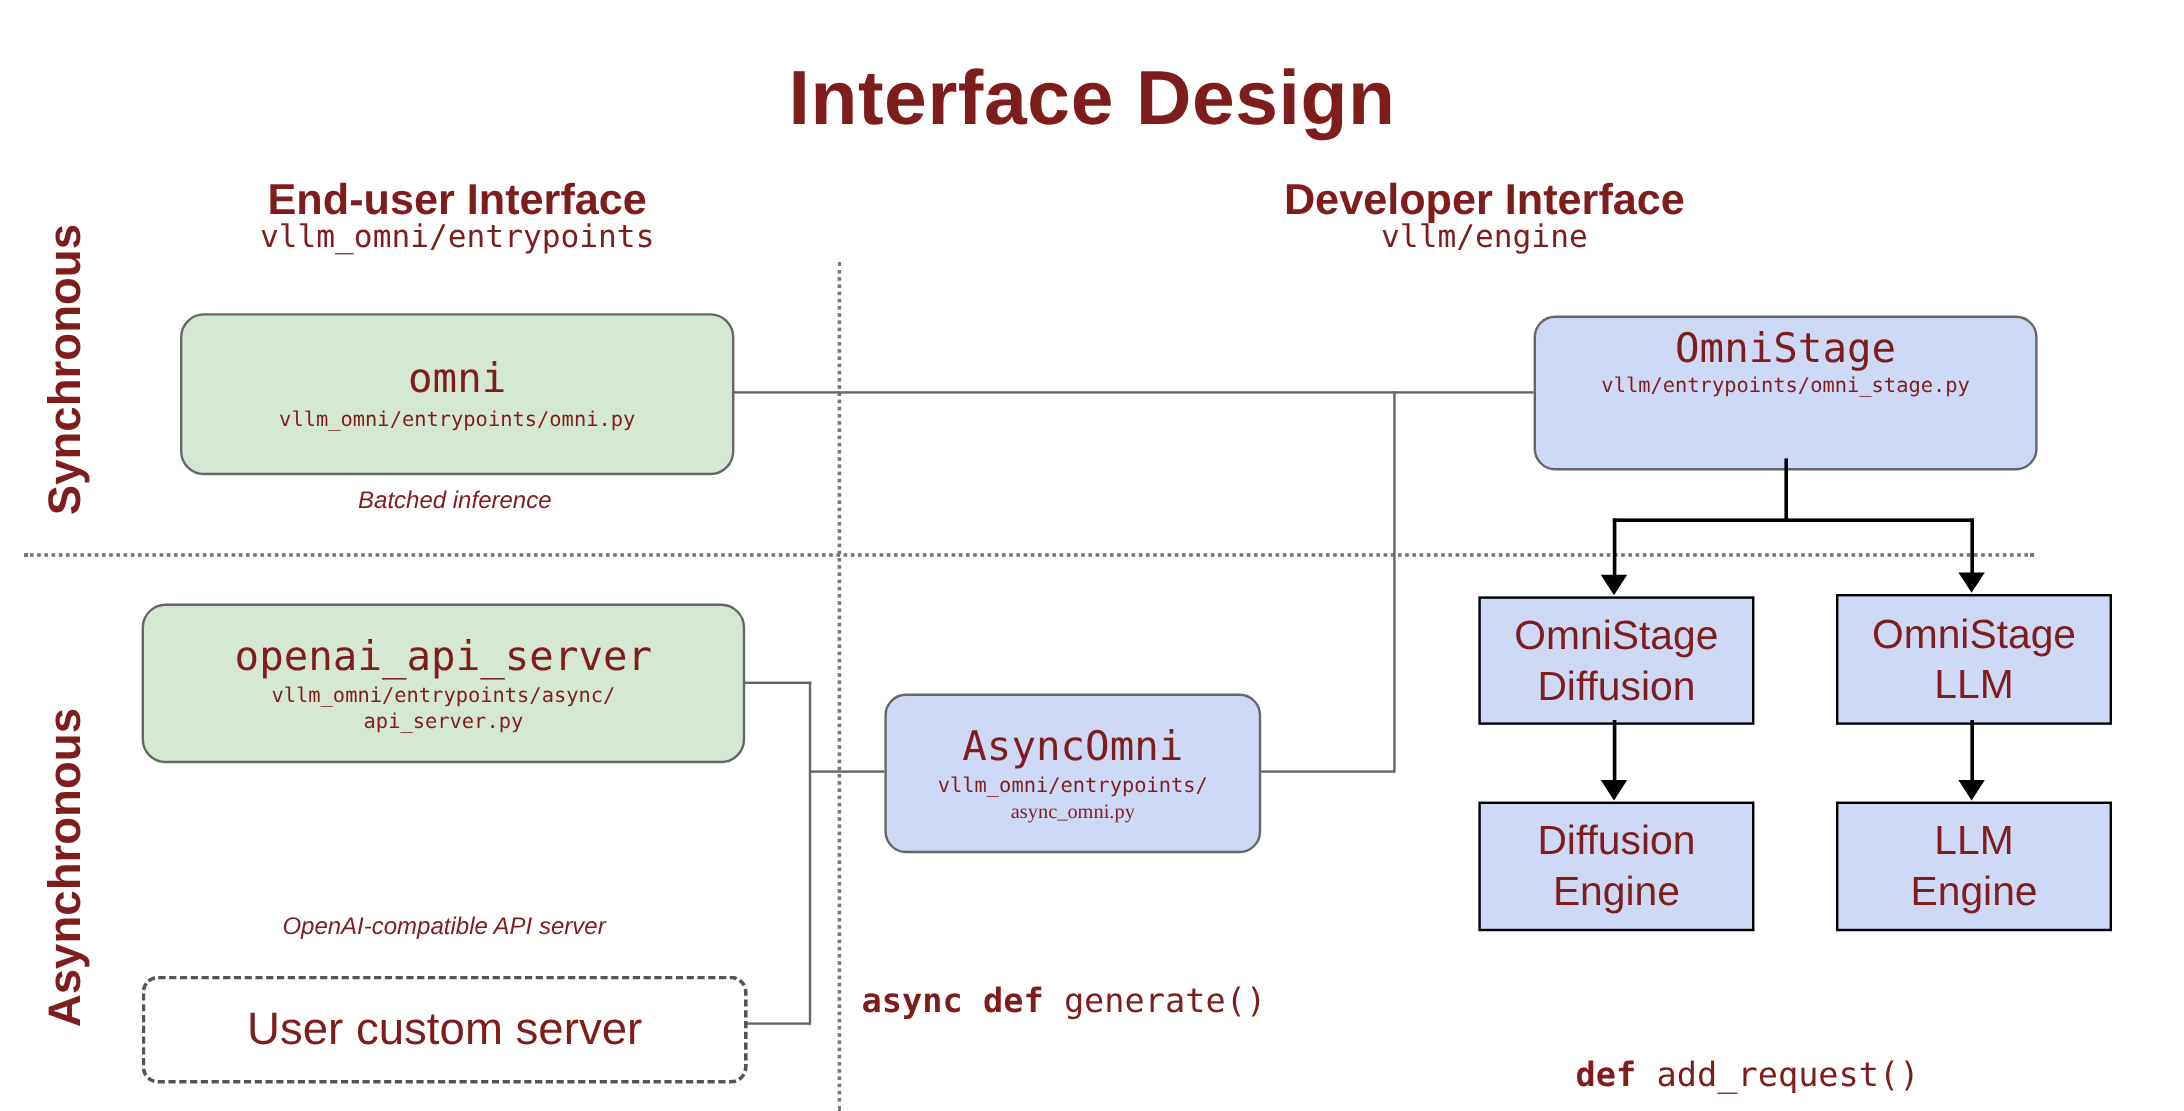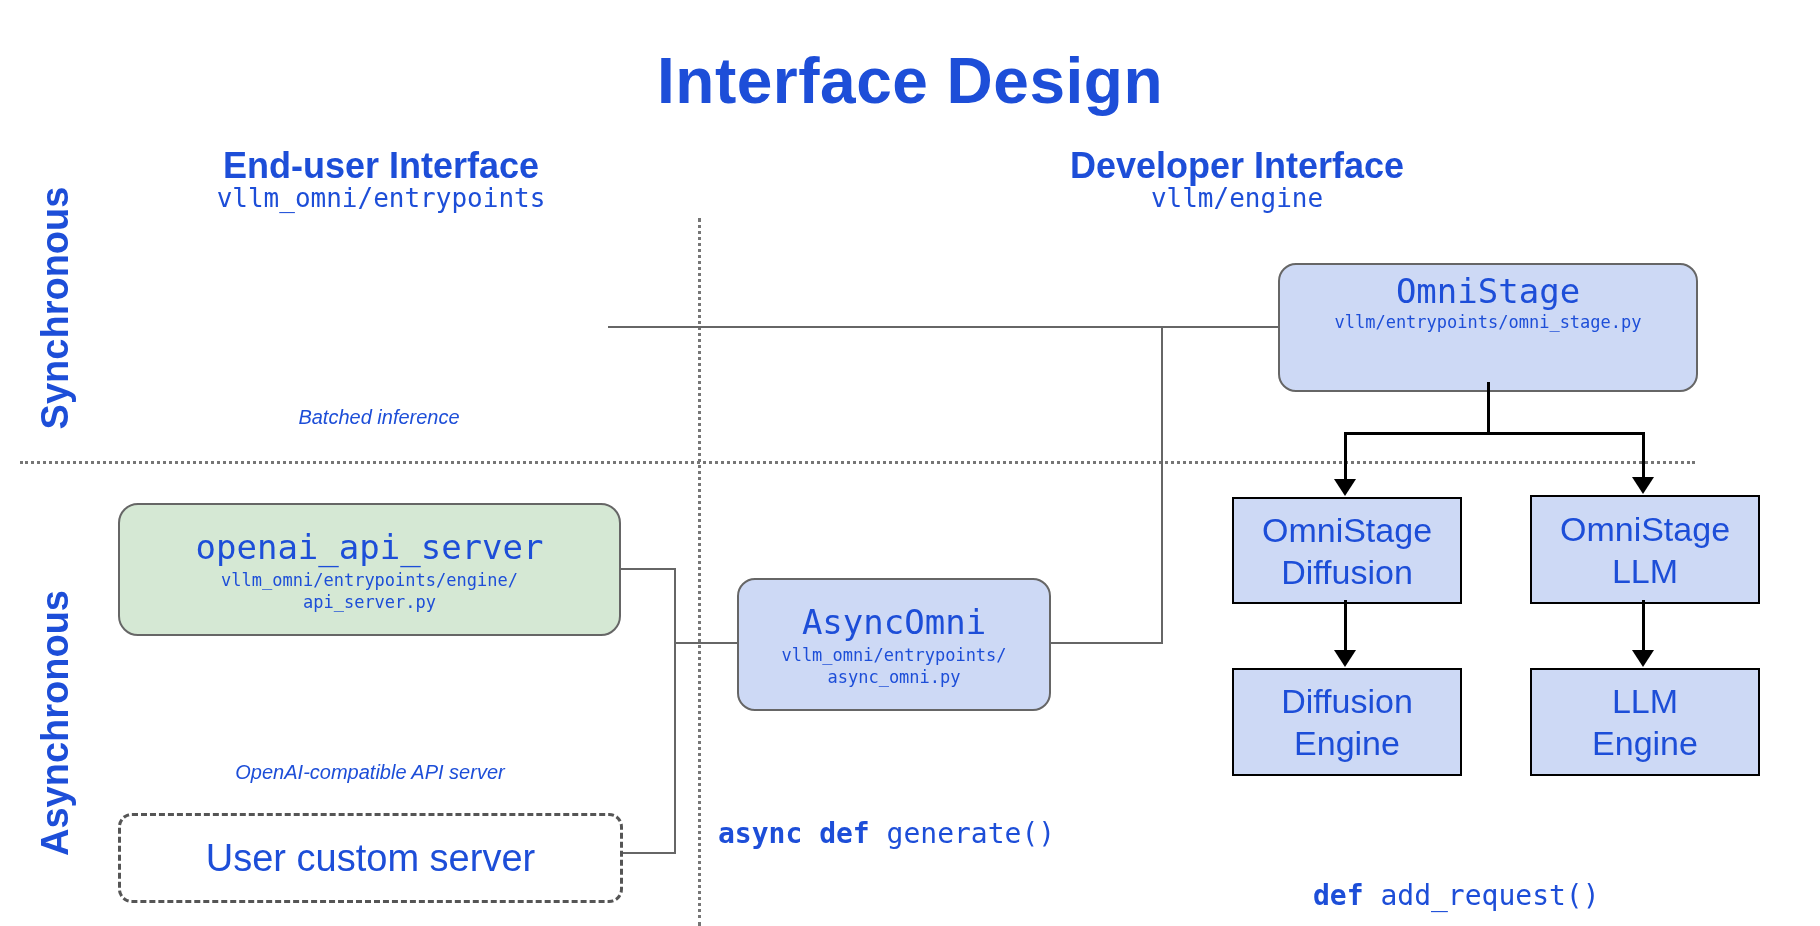--- a/index.html
+++ b/index.html
@@ -1,17 +1,17 @@
 <!DOCTYPE html>
 <html><head>
 <meta charset="utf-8">
 <style>
   html,body{margin:0;padding:0;background:#ffffff;}
   #canvas{position:relative;width:1820px;height:926px;background:#ffffff;overflow:hidden;
-          font-family:"Liberation Sans",sans-serif;color:#1d4ed8;}
+          font-family:"Liberation Sans",sans-serif;color:#7f1d1d;}
 
   .abs{position:absolute;}
 
   
   .title{left:0;right:0;top:44px;text-align:center;font-size:64px;font-weight:bold;letter-spacing:0.5px;}
   .col-header{text-align:center;font-size:36px;font-weight:bold;line-height:40px;}
   .col-sub{text-align:center;font-family:"DejaVu Sans Mono",monospace;font-size:26px;line-height:24px;}
   .side-label{width:296px;height:44px;line-height:44px;text-align:center;font-size:38px;font-weight:bold;
               transform:rotate(-90deg);}
   .caption{text-align:center;font-style:italic;font-size:20px;line-height:40px;font-weight:500;}
@@ -72,37 +72,41 @@
   <div class="abs hline-b" style="left:1344px;top:432px;width:300px;"></div>
   <div class="abs vline-b" style="left:1344px;top:432px;height:48px;"></div>
   <div class="abs vline-b" style="left:1642px;top:432px;height:46px;"></div>
   <div class="abs arrow-down" style="left:1334px;top:479px;"></div>
   <div class="abs arrow-down" style="left:1632px;top:477px;"></div>
   <div class="abs vline-b" style="left:1344px;top:600px;height:52px;"></div>
   <div class="abs vline-b" style="left:1642px;top:600px;height:52px;"></div>
   <div class="abs arrow-down" style="left:1334px;top:650px;"></div>
   <div class="abs arrow-down" style="left:1632px;top:650px;"></div>
 
+  <div class="abs node green" style="left:150px;top:261px;width:458px;height:131px;">
+    <div class="node-title">omni</div>
+    <div class="node-path">vllm_omni/entrypoints/omni.py</div>
+  </div>
   <div class="abs caption" style="left:179px;top:397px;width:400px;">Batched inference</div>
 
   <div class="abs node green" style="left:118px;top:503px;width:499px;height:129px;">
     <div class="node-title">openai_api_server</div>
-    <div class="node-path" style="margin-top:2px;">vllm_omni/entrypoints/engine/</div>
+    <div class="node-path" style="margin-top:2px;">vllm_omni/entrypoints/async/</div>
     <div class="node-path" style="margin-top:0;">api_server.py</div>
   </div>
   <div class="abs caption" style="left:120px;top:752px;width:500px;">OpenAI-compatible API server</div>
 
   <div class="abs dashed-box" style="left:118px;top:813px;width:499px;height:84px;">
     <span>User custom server</span>
   </div>
 
   <div class="abs node blue-round" style="left:737px;top:578px;width:310px;height:129px;">
     <div class="node-title">AsyncOmni</div>
     <div class="node-path" style="margin-top:2px;">vllm_omni/entrypoints/</div>
-    <div class="node-path" style="margin-top:0;">async_omni.py</div>
+    <div class="node-path" style="margin-top:0;font-family:Liberation Serif, serif;">async_omni.py</div>
   </div>
 
   <div class="abs node blue-round" style="left:1278px;top:263px;width:420px;height:129px;justify-content:flex-start;padding-top:6px;box-sizing:border-box;">
     <div class="node-title">OmniStage</div>
     <div class="node-path" style="margin-top:0;">vllm/entrypoints/omni_stage.py</div>
   </div>
 
   <div class="abs node blue-rect" style="left:1232px;top:497px;width:226px;height:103px;">
     <div>OmniStage</div>
     <div>Diffusion</div>

